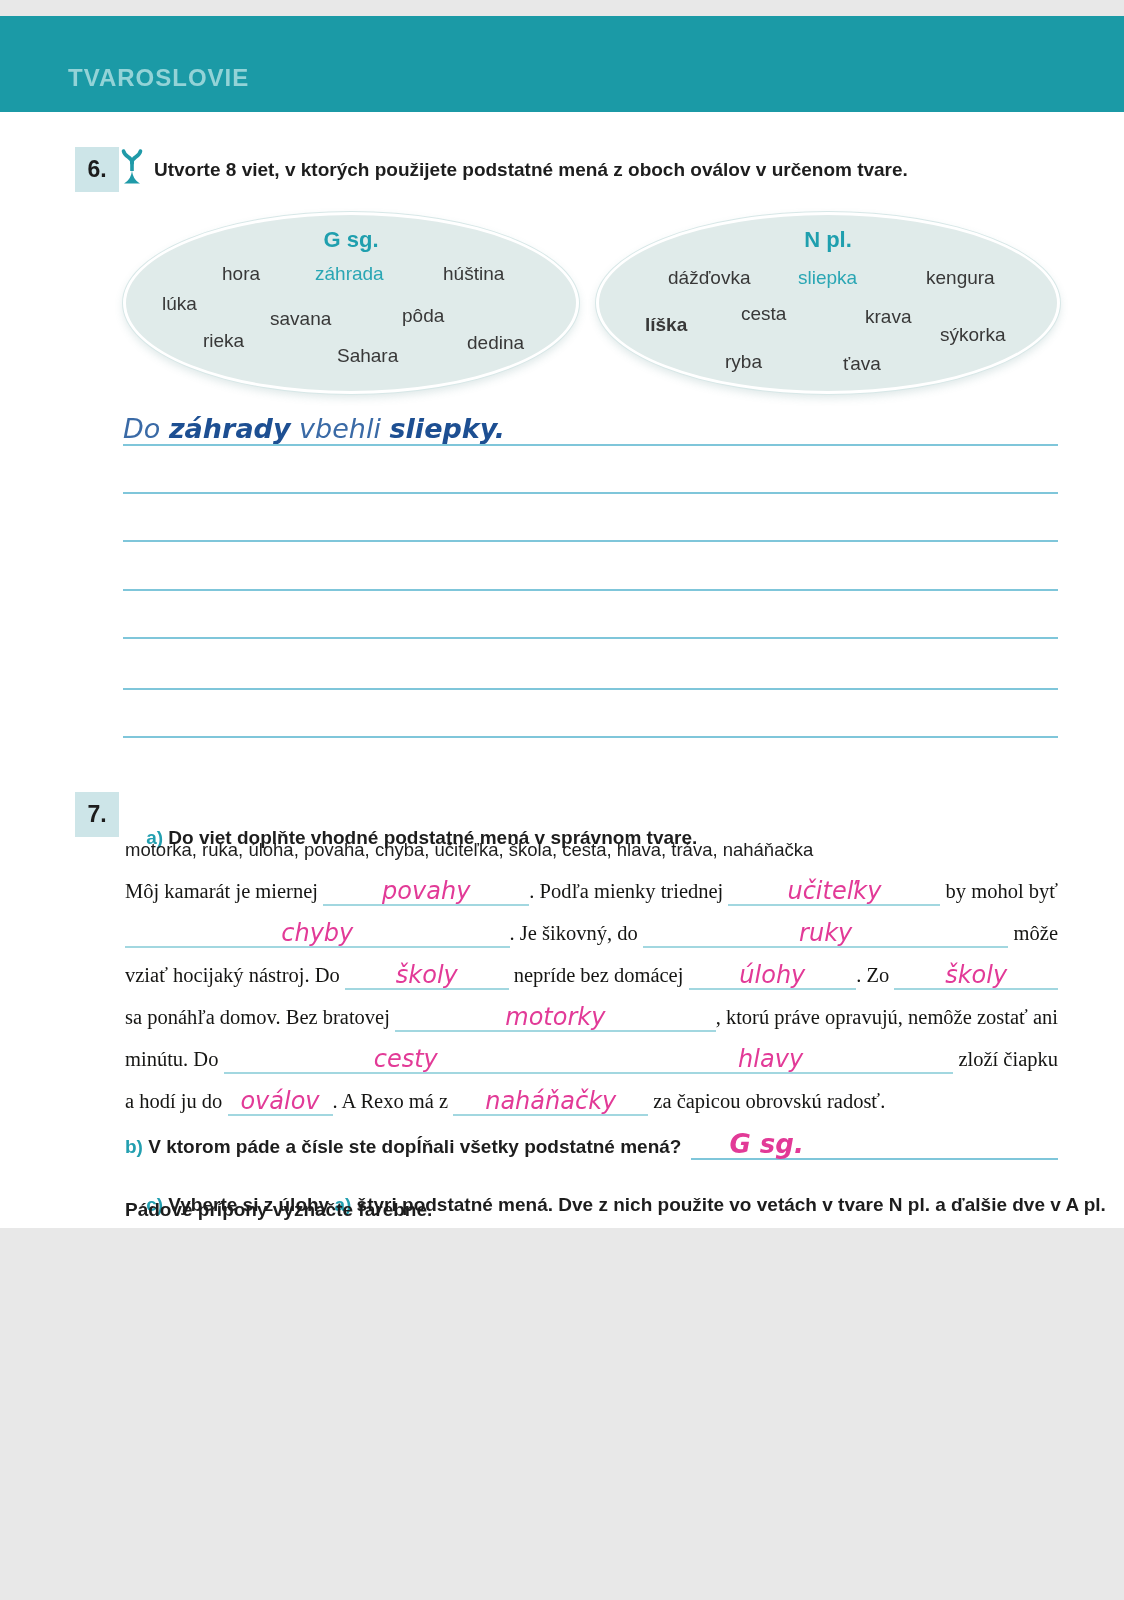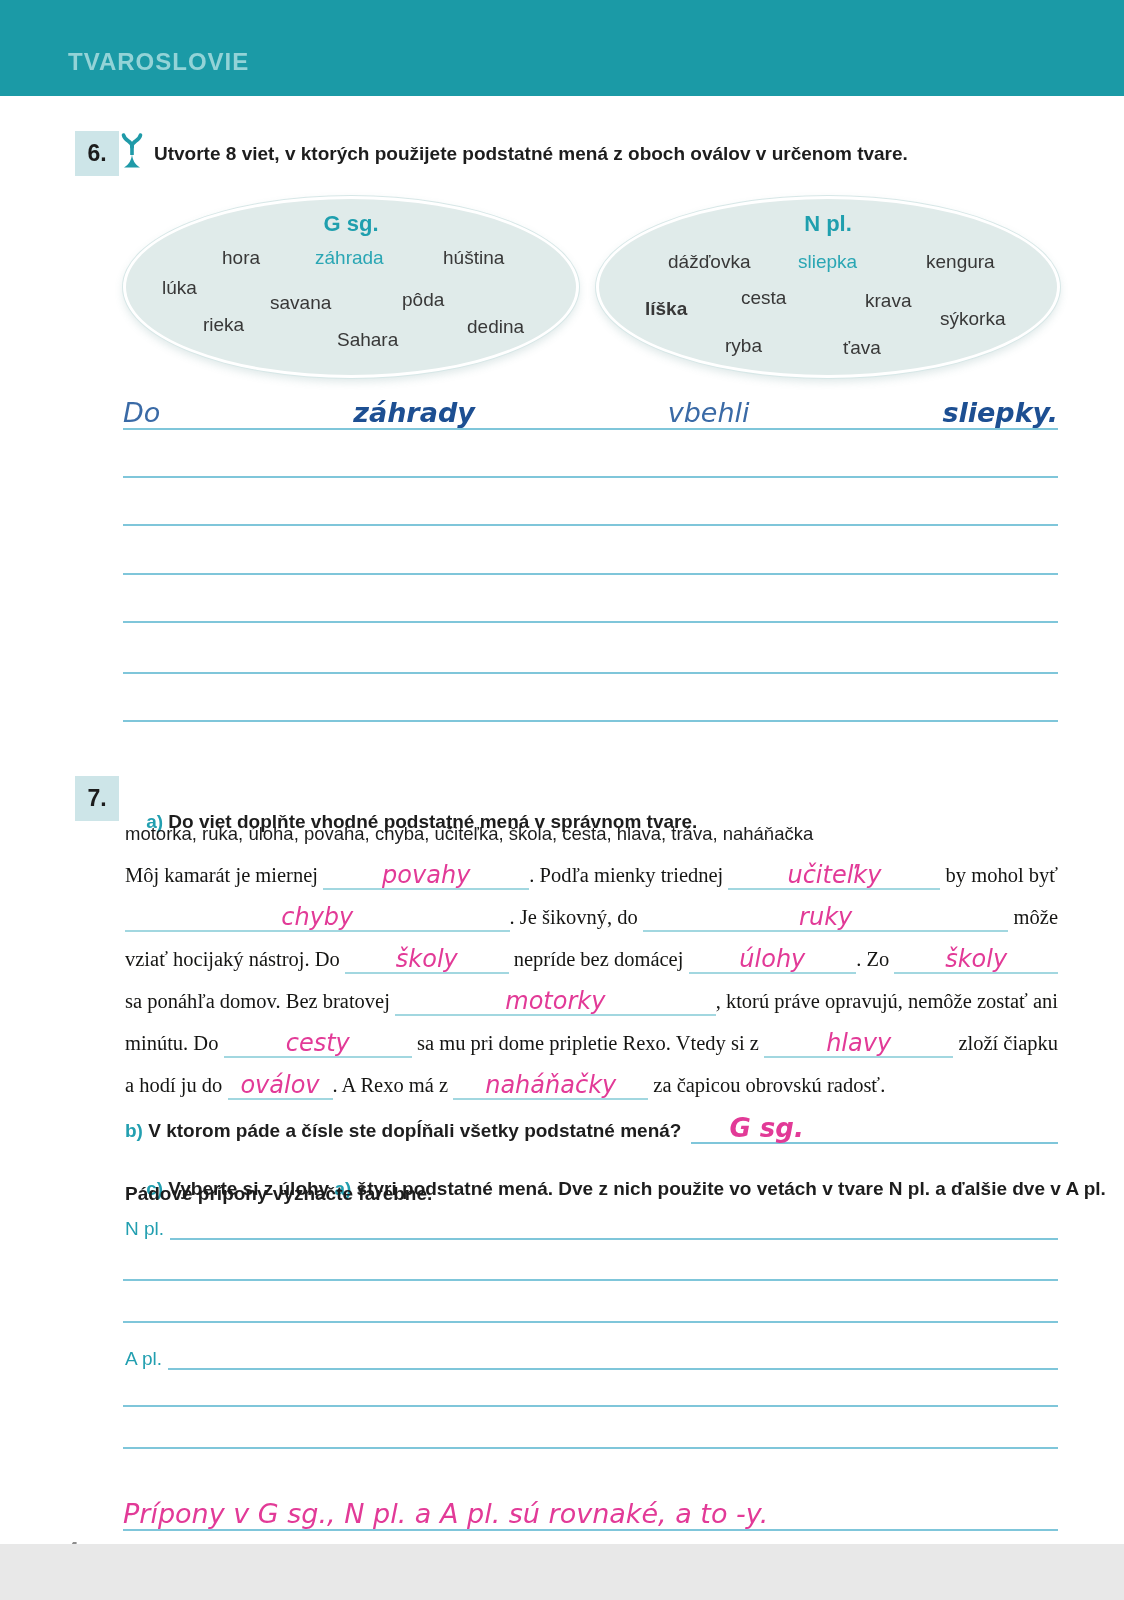--- a/index.html
+++ b/index.html
@@ -5,22 +5,22 @@
   :root{
     --teal:#1b9aa6;
     --accent:#229fb0;
     --line:#7fc6da;
     --pink:#e23a97;
     --hand-blue:#3a6aa6;
     --hand-blue-bold:#1d4f92;
     --ink:#1d1d1b;
   }
   html,body{margin:0;padding:0;background:#e8e8e8;}
-  #page{position:relative;width:1124px;height:1544px;background:#ffffff;
-        font-family:"Liberation Sans",sans-serif;overflow:hidden;margin:0 auto;}
+  #page{position:relative;width:1124px;height:1212px;background:#ffffff;
+        font-family:"Liberation Sans",sans-serif;overflow:hidden;margin:16px auto;}
 
   
   .topbar{position:absolute;left:0;top:0;width:100%;height:96px;background:var(--teal);}
   .topbar-title{position:absolute;left:68px;top:48px;margin:0;font-size:24px;font-weight:bold;
         color:#93d3d7;letter-spacing:1px;font-family:"Liberation Sans",sans-serif;}
 
   
   .badge{position:absolute;width:44px;height:45px;background:#cde5e8;color:#1c1c1c;
         font-weight:bold;font-size:23px;display:flex;align-items:center;justify-content:center;}
   #badge6{left:75px;top:131px;}
@@ -35,21 +35,21 @@
   .oval{position:absolute;background:#e0ebea;border:3px solid #fff;border-radius:50%;
         box-shadow:0 0 0 1px #d7e7e7, 0 4px 9px rgba(90,140,140,.20);}
   #oval-left {left:123px;top:196px;width:450px;height:176px;}
   #oval-right{left:596px;top:196px;width:458px;height:176px;}
   .otitle{position:absolute;top:12px;left:0;right:0;text-align:center;
         font-size:22px;font-weight:bold;color:#1f9fae;}
   .oword{position:absolute;font-size:19px;color:#383838;white-space:nowrap;}
   .oword.hl{color:#2aa6b4;}
 
   
-  .hand{font-family:"DejaVu Sans",sans-serif;font-style:italic;justify-content:space-between;}
+  .hand{font-family:"DejaVu Sans",sans-serif;font-style:italic;}
 
   
   .exline{position:absolute;left:123px;top:396px;width:935px;height:32px;
         border-bottom:2px solid var(--line);display:flex;align-items:flex-end;
         font-size:27px;white-space:pre;}
   .exline .hb {color:var(--hand-blue);line-height:30px;}
   .exline .hbb{color:var(--hand-blue-bold);font-weight:bold;line-height:30px;}
   .wline{position:absolute;left:123px;width:935px;height:0;border-bottom:2px solid var(--line);}
 
   
@@ -201,21 +201,20 @@
         <span class="blank" style="min-width: 180px; flex-grow: 1;">
           <span class="ans">motorky</span>
         </span>
         <span class="ptext">, ktorú práve opravujú, nemôže zostať ani</span>
       </div>
       <div class="pline" style="top: 1024px;">
         <span class="ptext">minútu. Do </span>
         <span class="blank" style="min-width: 150px; flex-grow: 1;">
           <span class="ans">cesty</span>
         </span>
-        <span class="ptext"> sa mu pri dome pripletie Rexo. Vtedy si z </span>
         <span class="blank" style="min-width: 125px; flex-grow: 1;">
           <span class="ans">hlavy</span>
         </span>
         <span class="ptext"> zloží čiapku</span>
       </div>
       <div class="pline" style="top: 1066px;">
         <span class="ptext">a hodí ju do </span>
         <span class="blank" style="min-width: 105px;">
           <span class="ans">oválov</span>
         </span>

